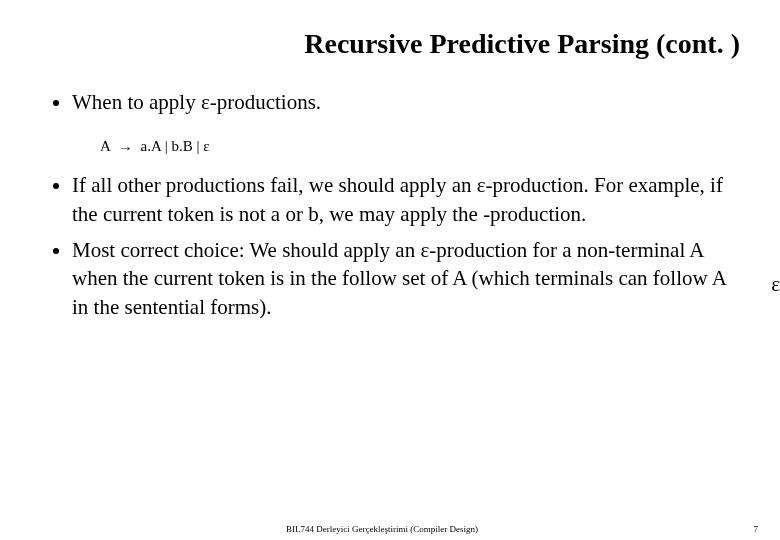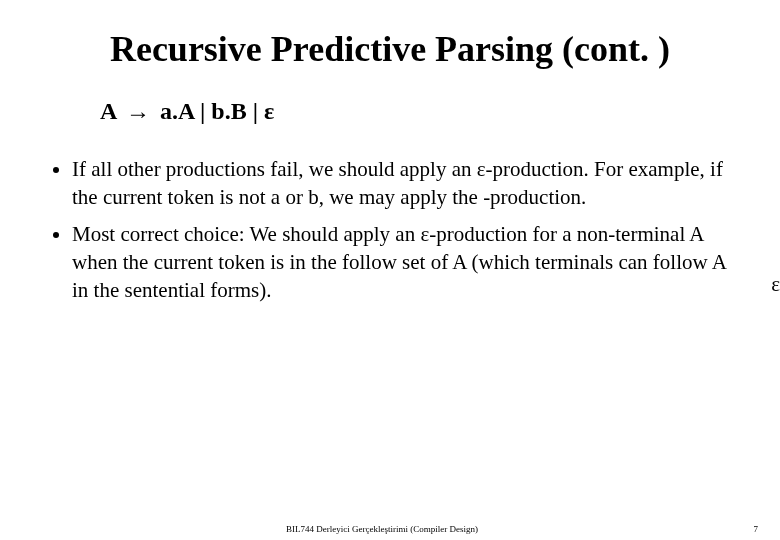--- a/index.html
+++ b/index.html
@@ -14,39 +14,38 @@
     position: relative;
   }
   .slide {
     width: 780px;
     height: 540px;
     position: relative;
     box-sizing: border-box;
     padding: 24px 40px 0 40px;
   }
   .title {
-    text-align: center;
-    font-size: 36px;
+    text-align: right;
+    font-size: 28px;
     font-weight: bold;
     margin: 4px 0 28px 0;
   }
   ul.body {
     list-style: disc;
     margin: 0;
     padding-left: 32px;
     font-size: 21px;
     line-height: 1.35;
   }
   ul.body > li {
     margin-bottom: 8px;
   }
   .grammar {
-    font-size: 24px;
-    margin: 22px 0 30px 60px;
-    font-weight: bold;
+    font-size: 15px;
+    margin: 22px 0 16px 60px;
   }
   .arrow {
     display: inline-block;
     padding: 0 4px;
   }
   .edge-eps {
     position: absolute;
     right: 0;
     top: 272px;
     font-size: 21px;
@@ -72,20 +71,23 @@
     right: 22px;
   }
 </style>
 </head>
 <body>
 
 <div class="slide">
 
   <div class="title">Recursive Predictive Parsing (cont. )</div>
 
+  <ul class="body">
+    <li>When to apply ε-productions.</li>
+  </ul>
 
   <div class="grammar">
     <span>A</span>
     <span class="arrow">→</span>
     <span>a.A | b.B | ε</span>
   </div>
 
   <ul class="body">
     <li>If all other productions fail, we should apply an ε-production. For example, if the current token is not a or b, we may apply the        -production.</li>
     <li>Most correct choice: We should apply an ε-production for a non-terminal A when the current token is in the follow set of A (which terminals can follow A in the sentential forms).</li>

